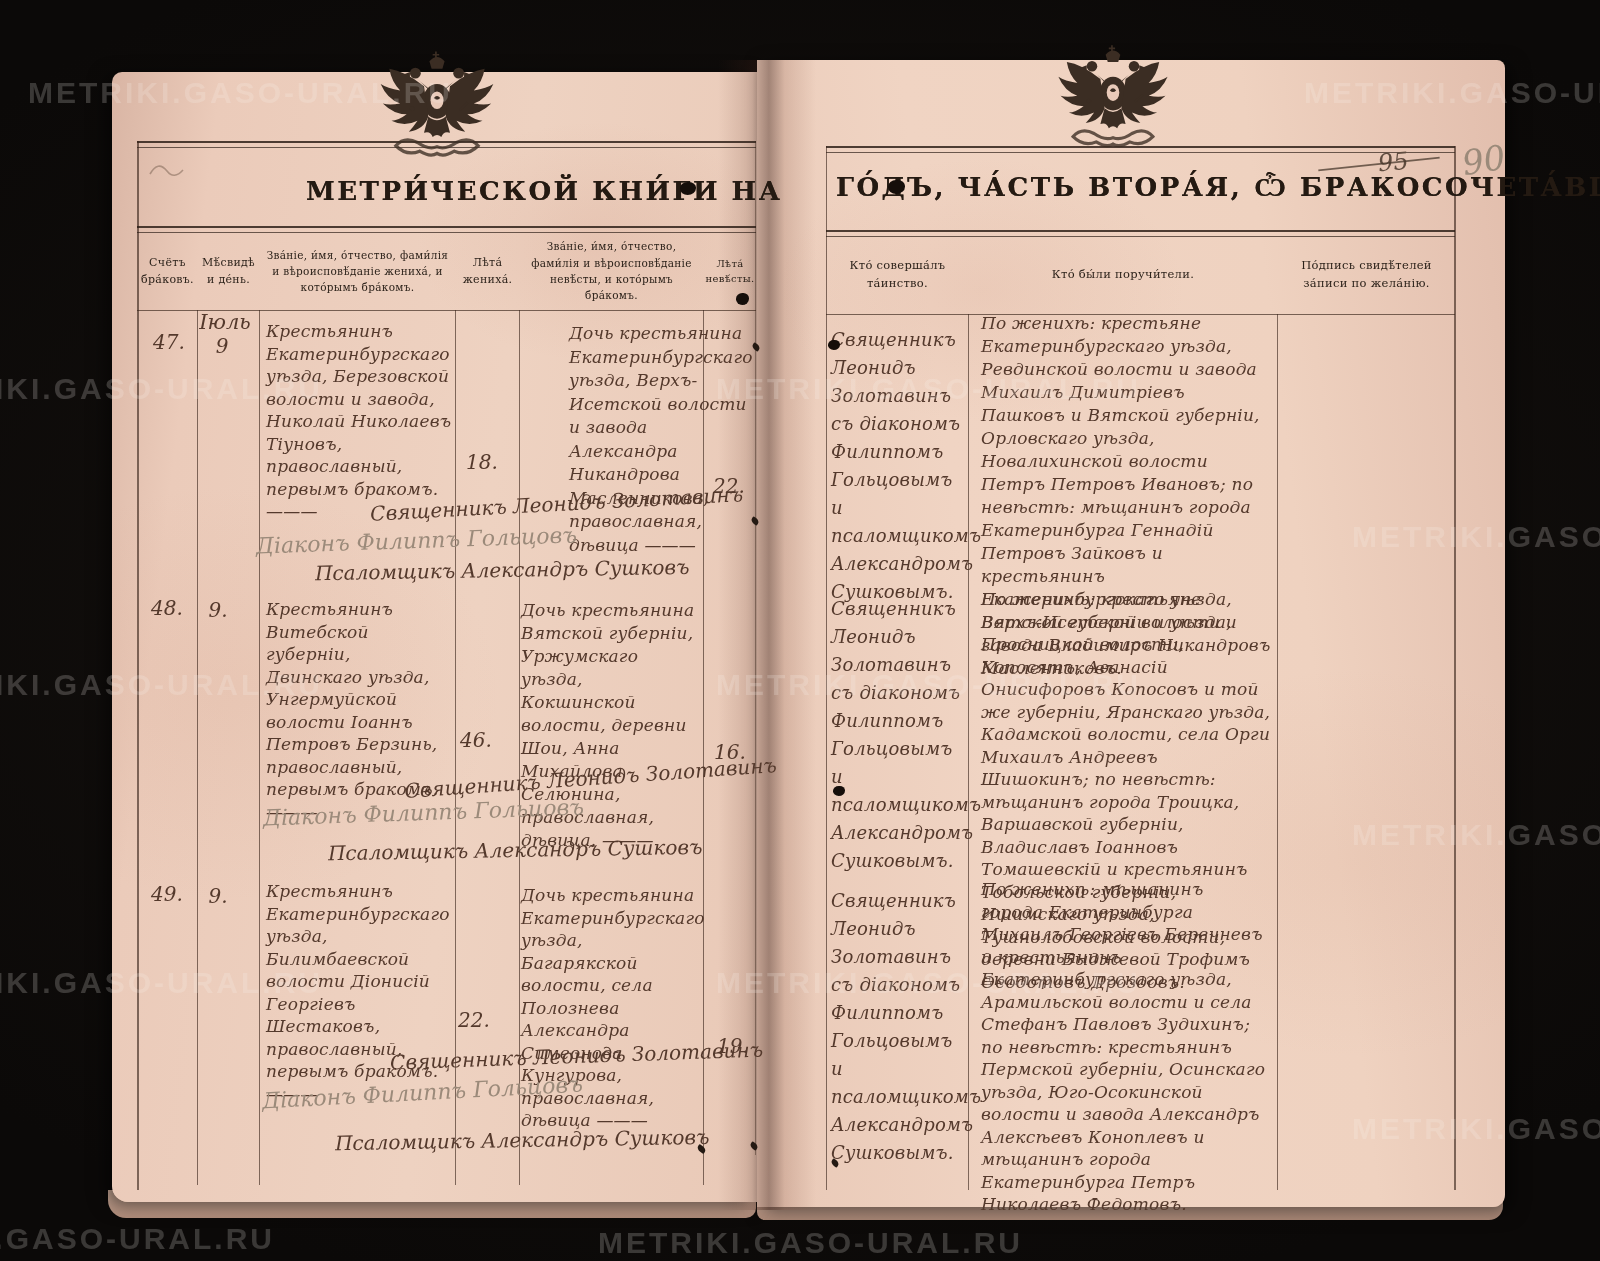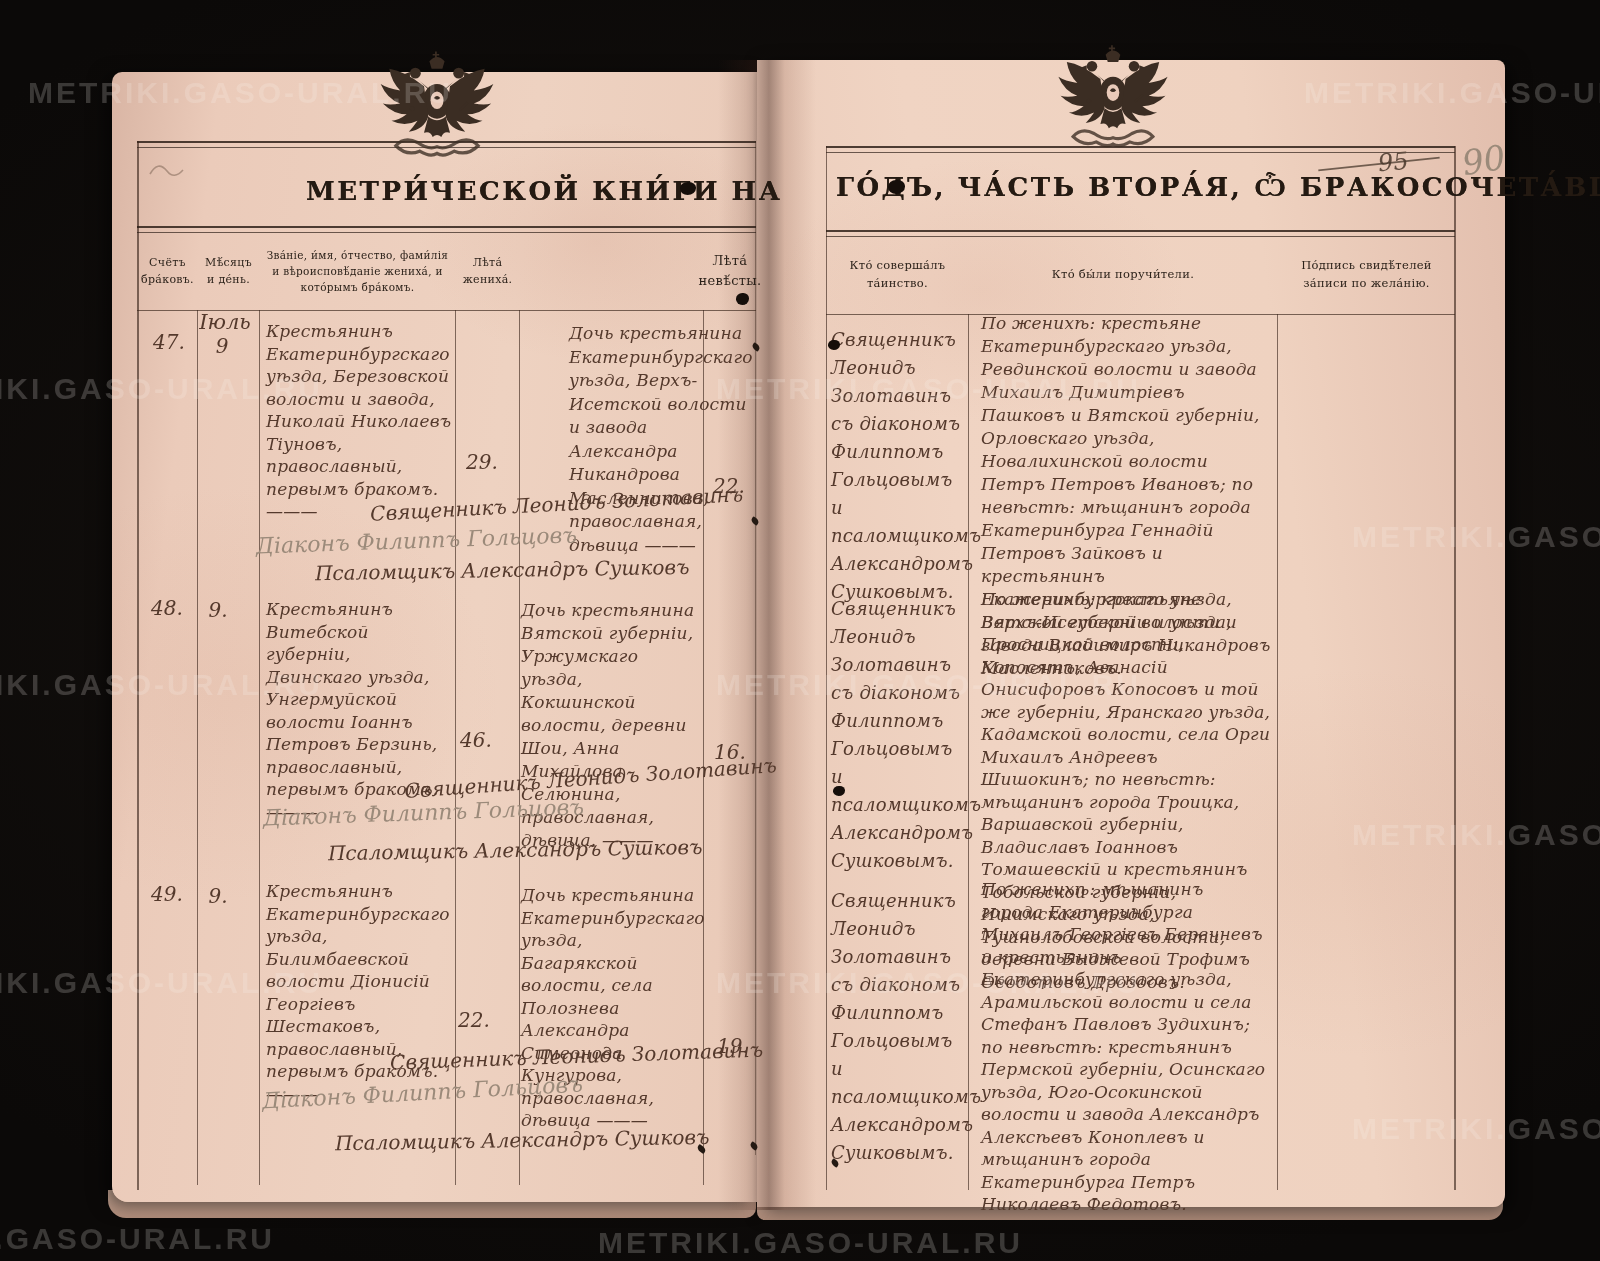--- a/index.html
+++ b/index.html
@@ -109,35 +109,36 @@
   <div class="vline" style="left:1277px;top:314px;height:876px;"></div>
 
   <div class="print title" style="left:306px;top:176px;width:430px;text-align:left;font-size:26px;">МЕТРИ́ЧЕСКОЙ КНИ́ГИ НА</div>
   <div class="print title" style="left:836px;top:172px;font-size:26px;">ГО́ДЪ, ЧА́СТЬ ВТОРА́Я, Ѽ БРАКОСОЧЕТА́ВШИХСЯ.</div>
 
   <div class="hw" style="left:1378px;top:148px;font-size:24px;color:#5f4c3f;transform:rotate(-5deg);">95</div>
   <div class="strike" style="left:1318px;top:163px;width:122px;transform:rotate(-6deg);"></div>
   <div class="hw pencil" style="left:1462px;top:140px;font-size:34px;transform:rotate(-9deg);">90</div>
 
   <div class="print hdr" style="left:138px;top:232px;width:59px;height:78px;font-size:11px;">Счётъ бра́ковъ.</div>
-  <div class="print hdr" style="left:198px;top:232px;width:61px;height:78px;font-size:11px;">Мѣ́сяцъ и де́нь.</div>
+  <div class="print hdr" style="left:198px;top:232px;width:61px;height:78px;font-size:11px;">Мѣ́свидѣ и де́нь.</div>
   <div class="print hdr" style="left:260px;top:232px;width:195px;height:78px;font-size:10.5px;">Зва́ніе, и́мя, о́тчество, фами́лія и вѣроисповѣ́даніе жениха́, и кото́рымъ бра́комъ.</div>
   <div class="print hdr" style="left:456px;top:232px;width:63px;height:78px;font-size:11px;">Лѣта́ жениха́.</div>
-  <div class="print hdr" style="left:704px;top:232px;width:52px;height:78px;font-size:13px;">Лѣта́ невѣ́сты.</div>
+  <div class="print hdr" style="left:520px;top:232px;width:183px;height:78px;font-size:10.5px;">Зва́ніе, и́мя, о́тчество, фами́лія и вѣроисповѣ́даніе невѣ́сты, и кото́рымъ бра́комъ.</div>
+  <div class="print hdr" style="left:704px;top:232px;width:52px;height:78px;font-size:10px;">Лѣта́ невѣ́сты.</div>
 
   <div class="print hdr" style="left:827px;top:236px;width:141px;height:78px;font-size:11.5px;">Кто́ соверша́лъ та́инство.</div>
   <div class="print hdr" style="left:969px;top:236px;width:308px;height:78px;font-size:11.5px;">Кто́ бы́ли поручи́тели.</div>
   <div class="print hdr" style="left:1278px;top:236px;width:177px;height:78px;font-size:11.5px;">По́дпись свидѣ́телей за́писи по жела́нію.</div>
 
   <div class="hw num" style="left:192px;top:310px;width:66px;font-size:21px;">Іюль</div>
 
   <div class="hw num" style="left:144px;top:330px;width:50px;">47.</div>
   <div class="hw num" style="left:196px;top:334px;width:52px;">9</div>
   <div class="hw hw-blk" style="left:266px;top:320px;width:186px;line-height:22.5px;">Крестьянинъ Екатеринбургскаго уѣзда, Березовской волости и завода, Николай Николаевъ Тіуновъ, православный, первымъ бракомъ. ———</div>
-  <div class="hw num" style="left:456px;top:450px;width:52px;">29.</div>
+  <div class="hw num" style="left:456px;top:450px;width:52px;">18.</div>
   <div class="hw hw-blk" style="left:521px;top:322px;width:178px;line-height:23.5px;padding-left:48px;">Дочь крестьянина Екатеринбургскаго уѣзда, Верхъ-Исетской волости и завода Александра Никандрова Масленникова, православная, дѣвица ———</div>
   <div class="hw num" style="left:704px;top:474px;width:50px;">22.</div>
   <div class="hw sig" style="left:370px;top:492px;transform:rotate(-3deg);">Священникъ Леонидъ Золотавинъ</div>
   <div class="hw sig pencil" style="left:256px;top:528px;font-size:22px;transform:rotate(-2deg);">Діаконъ Филиппъ Гольцовъ</div>
   <div class="hw sig" style="left:315px;top:558px;transform:rotate(-1deg);">Псаломщикъ Александръ Сушковъ</div>
   <div class="hw hw-blk" style="left:831px;top:326px;width:131px;font-size:18px;line-height:28px;">Священникъ Леонидъ Золотавинъ съ діакономъ Филиппомъ Гольцовымъ и псаломщикомъ Александромъ Сушковымъ.</div>
   <div class="hw hw-blk" style="left:981px;top:312px;width:290px;line-height:23px;">По женихѣ: крестьяне Екатеринбургскаго уѣзда, Ревдинской волости и завода Михаилъ Димитріевъ Пашковъ и Вятской губерніи, Орловскаго уѣзда, Новалихинской волости Петръ Петровъ Ивановъ; по невѣстѣ: мѣщанинъ города Екатеринбурга Геннадій Петровъ Зайковъ и крестьянинъ Екатеринбургскаго уѣзда, Верхъ-Исетской волости и завода Владимиръ Никандровъ Масленниковъ.</div>
 
   <div class="hw num" style="left:142px;top:596px;width:50px;">48.</div>
   <div class="hw num" style="left:192px;top:598px;width:52px;">9.</div>

